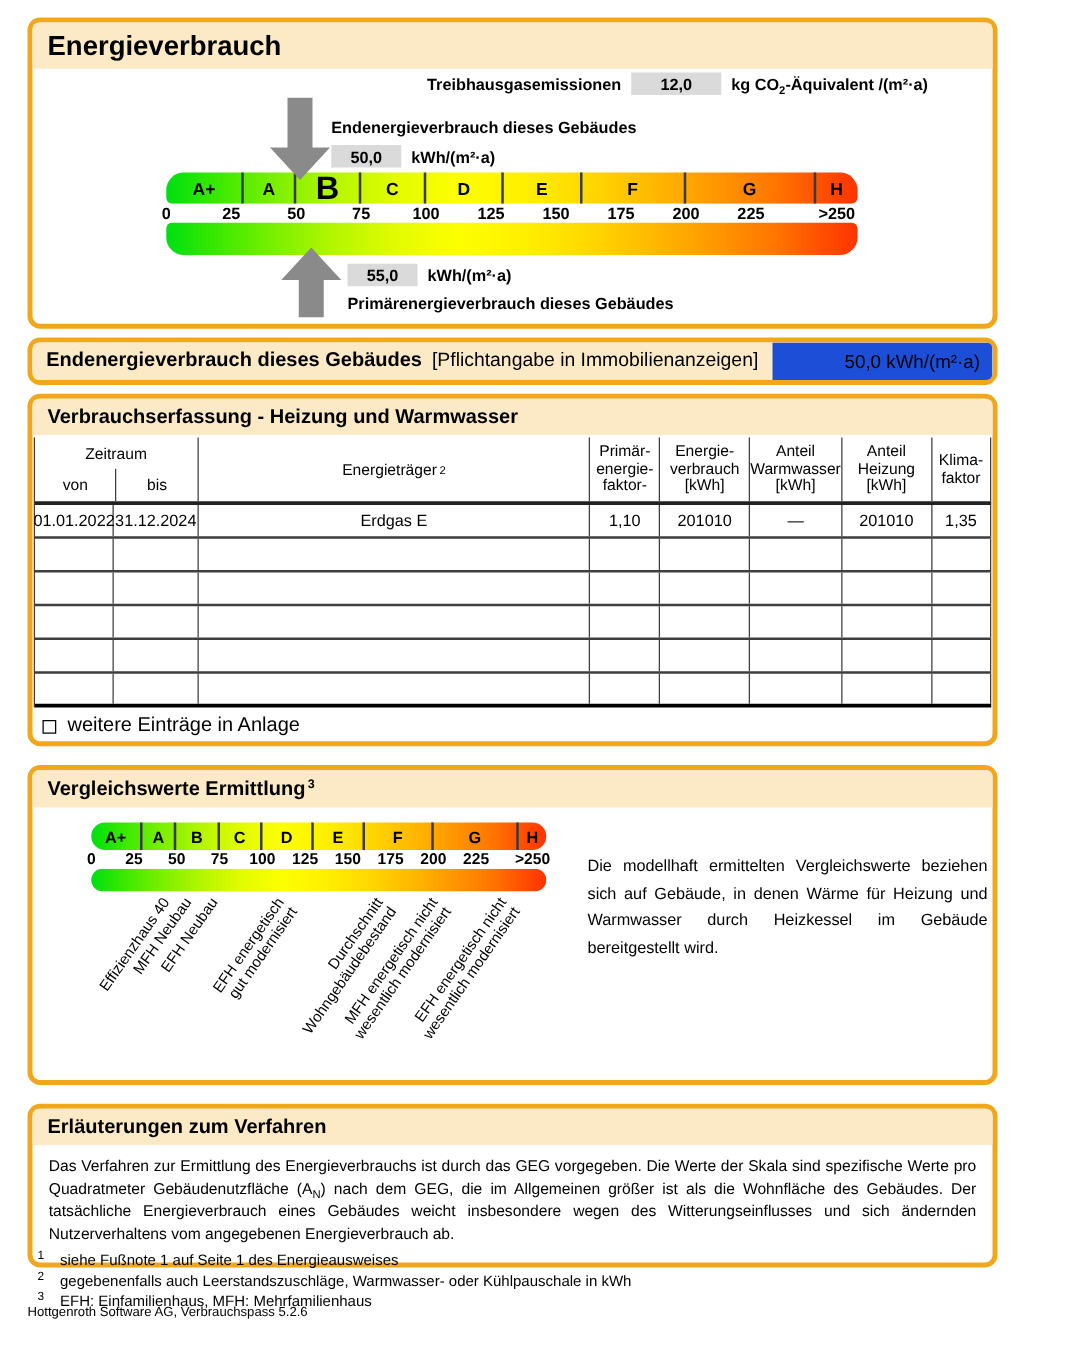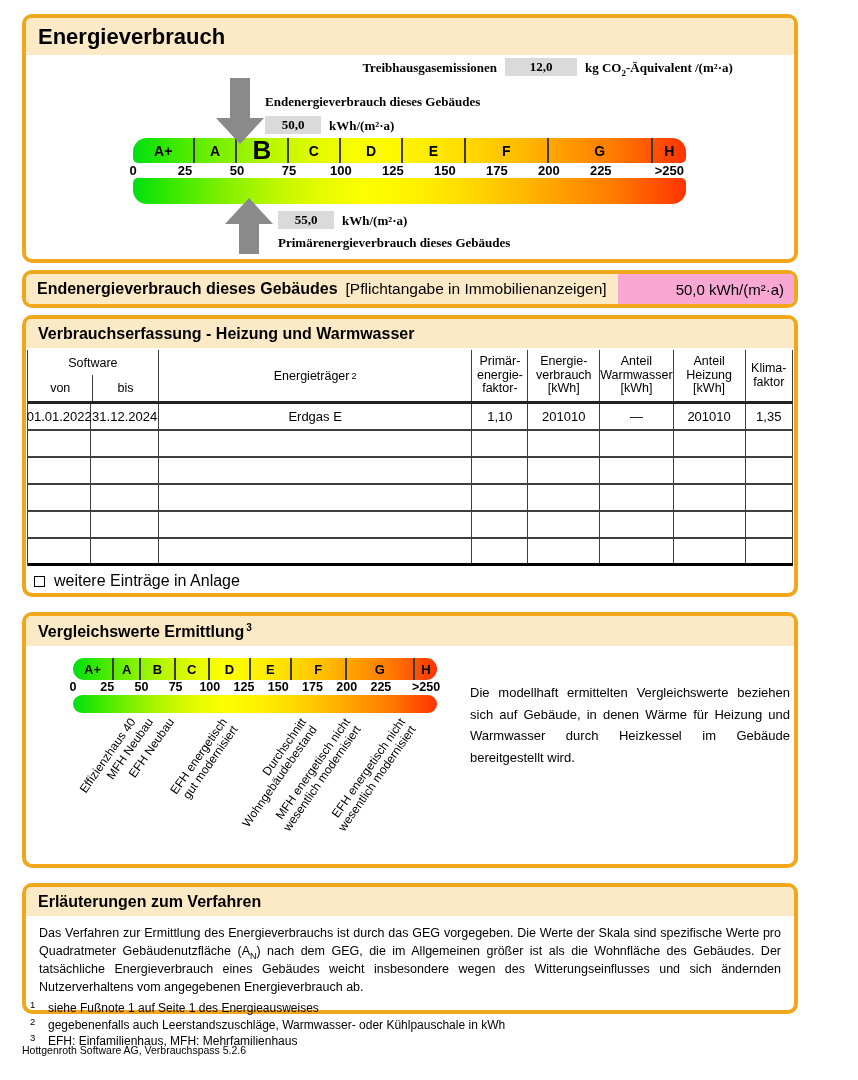--- a/index.html
+++ b/index.html
@@ -8,21 +8,21 @@
   .page { position:relative; width:858px; height:1080px; background:#fff; overflow:hidden; }
 
   .sec { position:absolute; left:22px; width:776px; border:4px solid #F0A71C; border-radius:10px; background:#fff; }
   .sec-header { background:#FCEAC6; padding:6px 12px 5px 12px; border-radius:5px 5px 0 0; font-weight:bold; font-size:16px; }
   .sec-body { position:relative; }
 
   
   .s1 { top:14px; height:249px; }
   .s1 .sec-header { font-size:22px; }
   .s1 .sec-body { height:210px; }
-  .abs { position:absolute;font-family:Liberation Serif, serif; }
+  .abs { position:absolute; }
   .lbl13 { font-size:13px; font-weight:bold; }
   .vbox { background:#DADADA; font-weight:bold; font-size:13px; display:flex; align-items:center; justify-content:center; }
   sub, sup { line-height:0; }
 
   .ghg-label { left:0; top:5px; width:471px; text-align:right; }
   .ghg-box  { left:479px; top:3px; width:72px; height:18px; }
   .ghg-unit { left:559px; top:5px; }
 
   .arrow-down { left:190px; top:23px; z-index:3; }
   .arrow-up   { left:199px; top:143px; z-index:3; }
@@ -52,21 +52,21 @@
   .scale-small .tick { font-size:12.5px; }
   .grad-bar { width:100%; }
   .scale-main  .grad-bar { height:26px; border-radius:5px 5px 14px 14px; }
   .scale-small .grad-bar { height:18px; border-radius:9px; }
 
   
   .s2 { top:270px; height:38px; }
   .s2-inner { position:relative; height:30px; background:#FCEAC6; border-radius:5px; overflow:hidden; display:flex; align-items:center; padding-left:11px; }
   .s2-title { font-weight:bold; font-size:16px; }
   .s2-sub { font-size:15.5px; margin-left:8px; }
-  .s2-box { position:absolute; right:0; top:0; bottom:0; width:176px; background:#f9a8d4; display:flex; align-items:center; justify-content:flex-end; padding-right:10px; font-size:15px; }
+  .s2-box { position:absolute; right:0; top:0; bottom:0; width:176px; background:#1d4ed8; display:flex; align-items:center; justify-content:flex-end; padding-right:10px; font-size:15px; }
 
   
   .s3 { top:315px; height:282px; }
   .s3 .sec-body { padding:2px 1px 0 1px; }
   .etable { width:100%; border-left:1.5px solid #3E3E3E; }
   .trow { display:flex; height:27px; border-bottom:2px solid #3E3E3E; }
   .trow-last { border-bottom:3px solid #000; }
   .thead { height:54px; border-bottom:3px solid #222; }
   .tcell { border-right:1.5px solid #3E3E3E; display:flex; align-items:center; justify-content:center; font-size:13px; text-align:center; }
   .thead .tcell { font-size:12.5px; }
@@ -172,21 +172,21 @@
       <span class="s2-box">50,0 kWh/(m²·a)</span>
     </div>
   </div>
 
   <div class="sec s3">
     <div class="sec-header">Verbrauchserfassung - Heizung und Warmwasser</div>
     <div class="sec-body">
       <div class="etable">
         <div class="trow thead">
           <div class="tcell c-zeit">
-            <div class="zeit-top">Software</div>
+            <div class="zeit-top">Zeitraum</div>
             <div class="zeit-bottom">
               <div class="zb zb-von">von</div>
               <div class="zb">bis</div>
             </div>
           </div>
           <div class="tcell c-et">
               <span>Energieträger</span>
               <span class="et-sup">2</span>
             </div>
           <div class="tcell c-pef pre">Primär-

